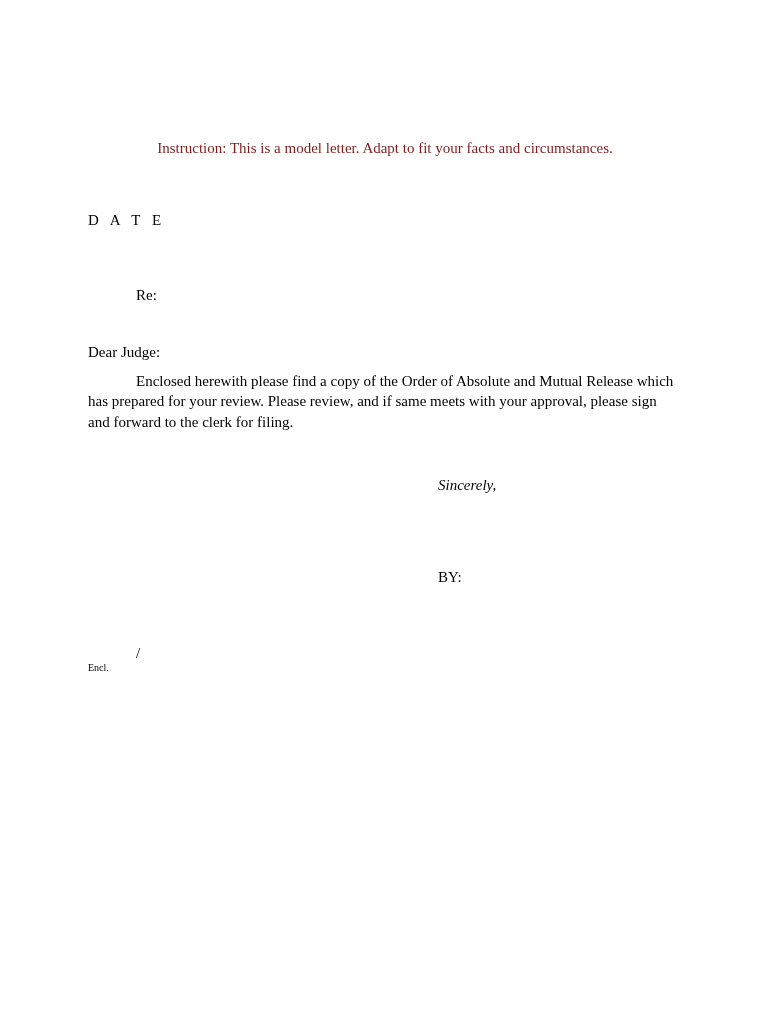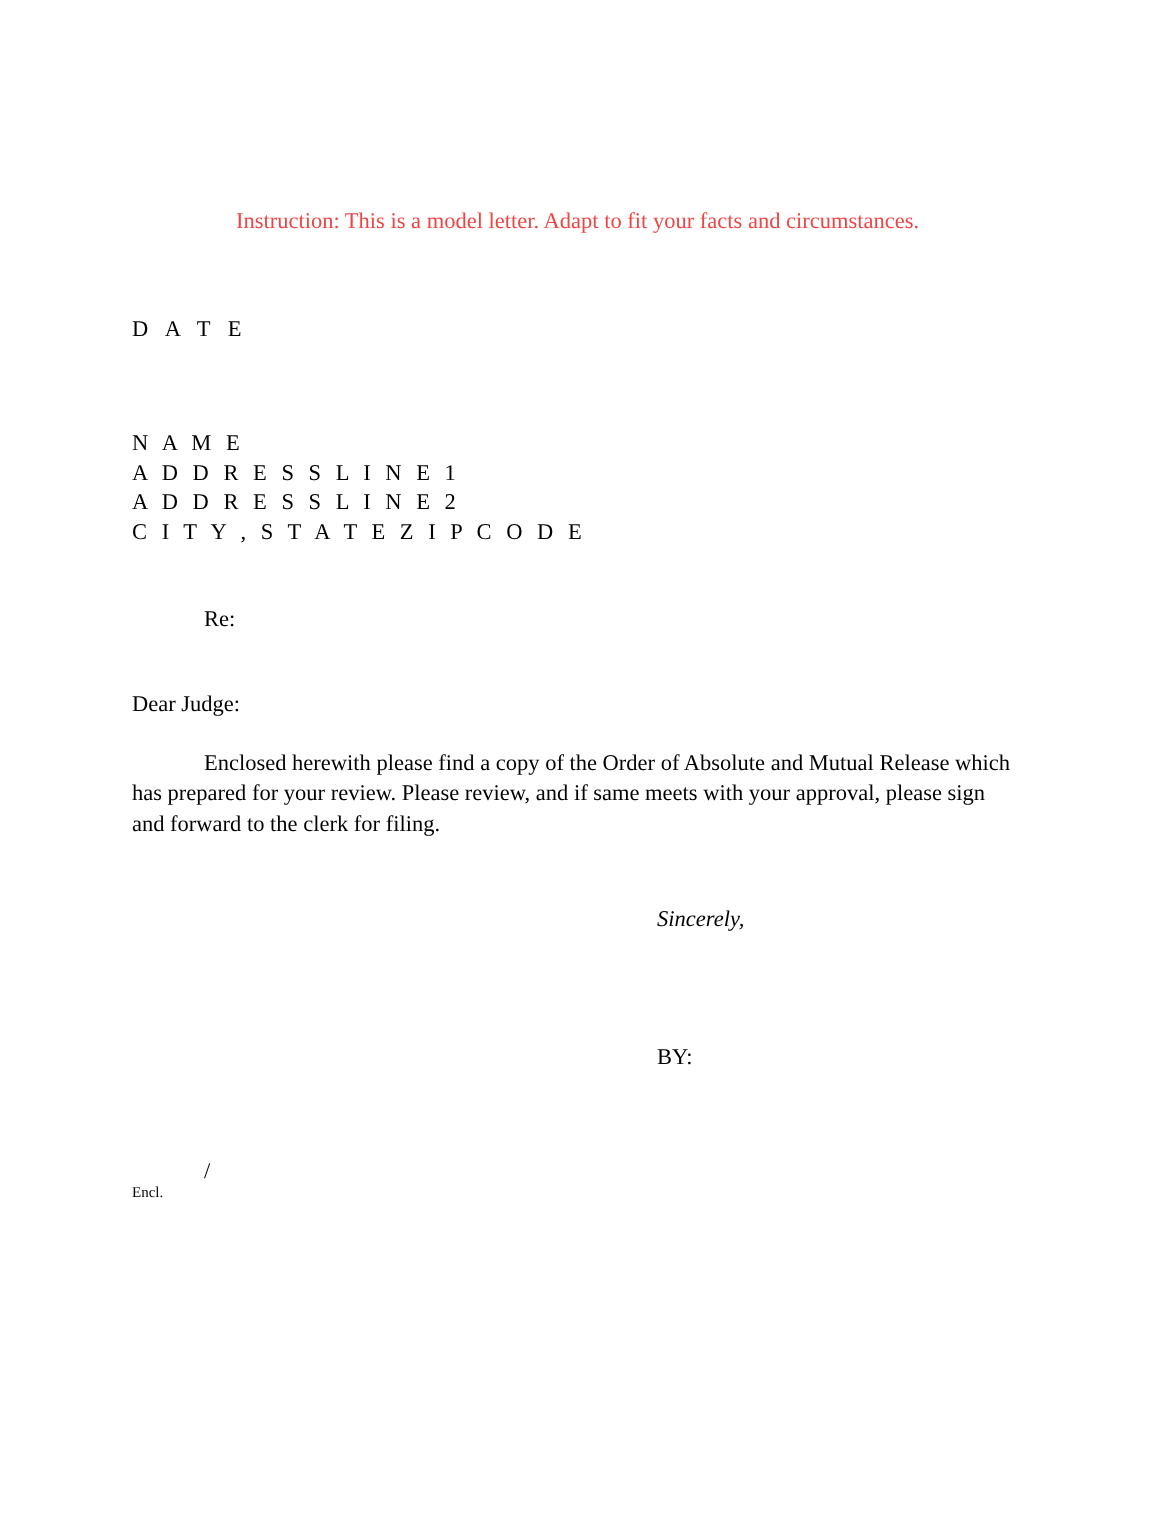--- a/index.html
+++ b/index.html
@@ -14,21 +14,21 @@
       font-family: "Times New Roman", Times, serif;
       font-size: 15px;
       color: #000000;
       position: relative;
     }
     .page {
       padding: 140px 88px 0 88px;
     }
     .instruction {
       text-align: center;
-      color: #ef4444;
+      color: #7f1d1d;
       font-size: 15px;
       margin-bottom: 55px;
     }
     .date {
       text-align: left;
       letter-spacing: 4px;
       font-size: 15px;
       margin-bottom: 58px;
     }
     .address-block {
@@ -37,21 +37,21 @@
       line-height: 1.3;
       margin-bottom: 40px;
     }
     .re-line {
       padding-left: 48px;
       font-size: 15px;
       margin-bottom: 40px;
     }
     .salutation {
       font-size: 15px;
-      margin-bottom: 20px;
+      margin-bottom: 10px;
     }
     .body-text {
       font-size: 15px;
       line-height: 1.35;
       text-align: left;
       margin-bottom: 45px;
     }
     .body-text .indent {
       display: inline-block;
       width: 48px;
@@ -77,26 +77,20 @@
     }
   </style>
 </head>
 <body>
 
 <div class="page">
   <div class="instruction">Instruction:  This is a model letter.  Adapt to fit your facts and circumstances.</div>
 
   <div class="date">D A T E</div>
 
-  <div class="address-block">
-    <div>N A M E</div>
-    <div>A D D R E S S  L I N E  1</div>
-    <div>A D D R E S S  L I N E  2</div>
-    <div>C I T Y , S T A T E  Z I P  C O D E</div>
-  </div>
 
   <div class="re-line">Re:</div>
 
   <div class="salutation">Dear Judge:</div>
 
   <div class="body-text">
     <span class="indent"></span><span>Enclosed herewith please find a copy of the Order of Absolute and Mutual Release which has prepared for your review.  Please review, and if same meets with your approval, please sign and forward to the clerk for filing.</span>
   </div>
 
   <div class="closing">Sincerely,</div>

